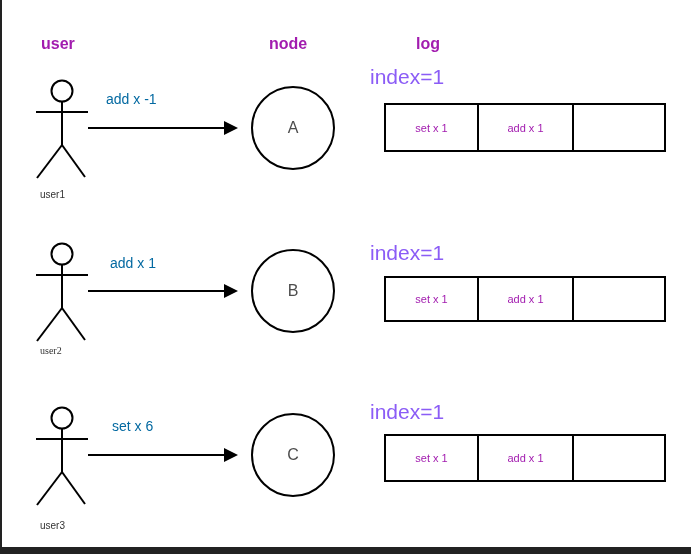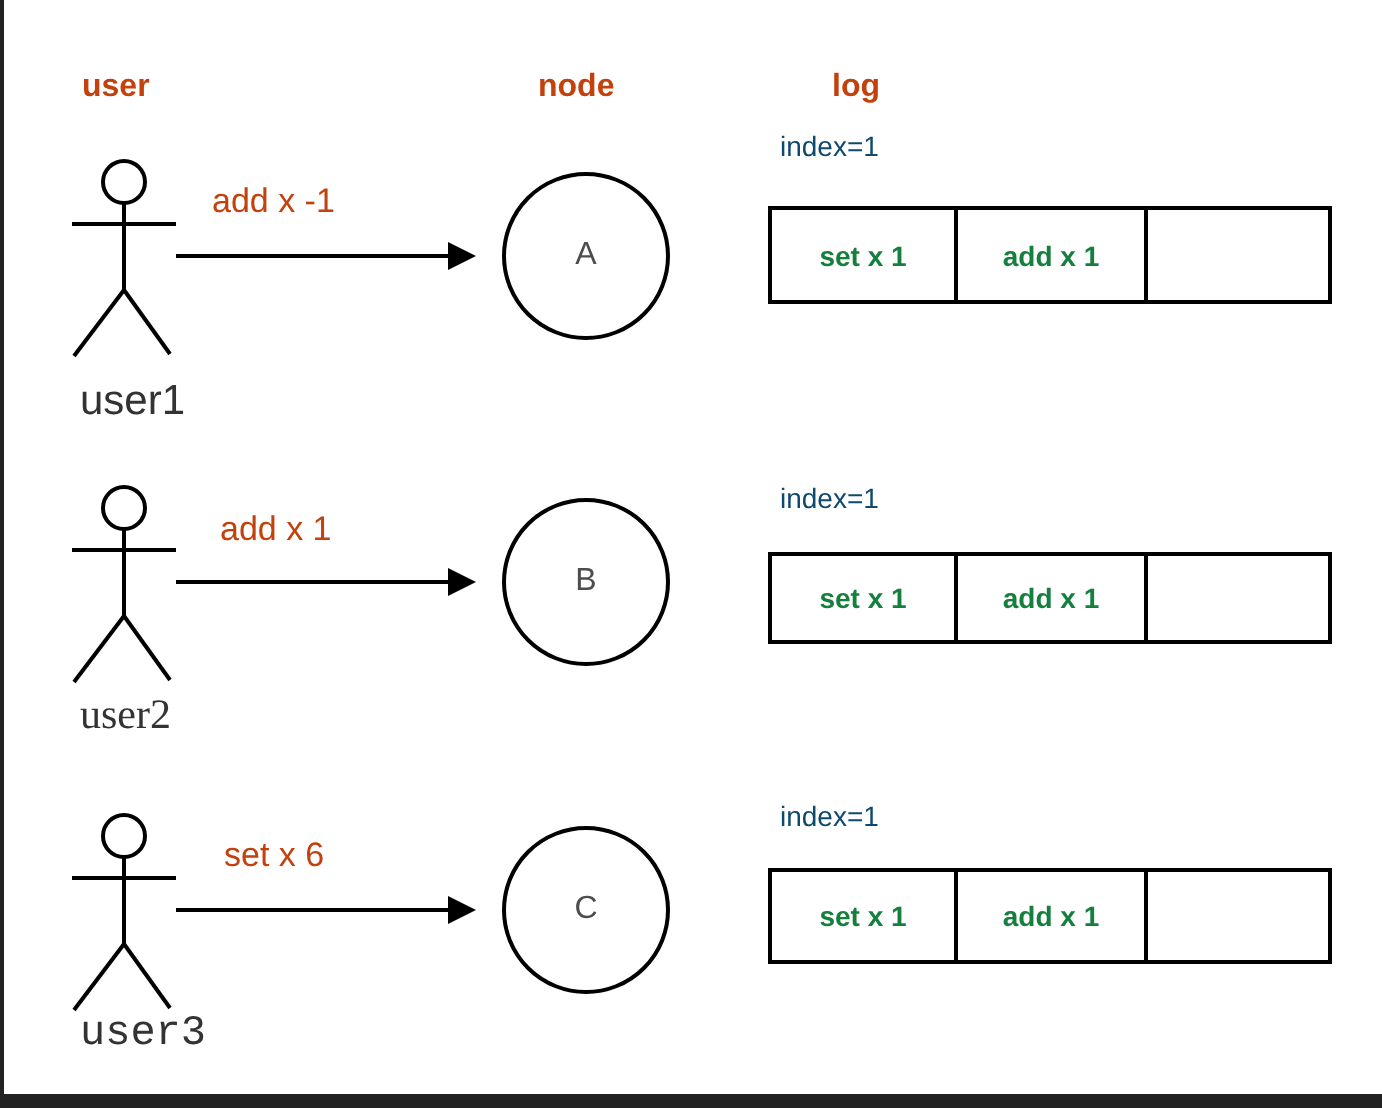--- a/index.html
+++ b/index.html
@@ -1,53 +1,53 @@
 <!DOCTYPE html>
 <html><head>
 <meta charset="utf-8">
 <style>
   html,body{margin:0;padding:0;background:#fff;}
   *{box-sizing:border-box;}
   .canvas{position:relative;width:691px;height:554px;background:#fff;
           font-family:"Liberation Sans",sans-serif;overflow:hidden;}
   .frame-left{position:absolute;left:0;top:0;width:2px;height:554px;background:#222;}
   .frame-bottom{position:absolute;left:0;bottom:0;width:691px;height:7px;background:#222;}
-  .col-header{position:absolute;top:35px;font-weight:bold;font-size:16px;color:#c2410c;white-space:nowrap;}
+  .col-header{position:absolute;top:35px;font-weight:bold;font-size:16px;color:#a21caf;white-space:nowrap;}
   #hdr-user{left:41px;}
   #hdr-node{left:269px;text-align:center;}
   #hdr-log{left:416px;}
   .row{position:absolute;left:0;width:691px;height:172px;}
   #row-0{top:75px;}
   #row-1{top:238px;}
   #row-2{top:402px;}
   .row-svg{position:absolute;left:0;top:0;width:350px;height:112px;}
   .row-svg line, .row-svg circle{stroke:#000;stroke-width:2;fill:none;}
   .row-svg .head{fill:#fff;}
   .row-svg .arrowhead{fill:#000;stroke:none;}
   .node-letter{position:absolute;left:273px;top:44px;width:40px;text-align:center;
                font-size:16px;color:#4d4d4d;}
-  .msg-label{position:absolute;font-size:17px;color:#c2410c;white-space:nowrap;}
+  .msg-label{position:absolute;font-size:14px;color:#0369a1;white-space:nowrap;}
   #row-0 .msg-label{left:106px;top:16px;}
   #row-1 .msg-label{left:110px;top:17px;}
   #row-2 .msg-label{left:112px;top:16px;}
-  .user-label{position:absolute;left:40px;font-size:21px;color:#333;white-space:nowrap;}
+  .user-label{position:absolute;left:40px;font-size:10px;color:#333;white-space:nowrap;}
   #row-0 .user-label{top:114px;}
   #row-1 .user-label{top:107px;font-family:Liberation Serif, serif;}
-  #row-2 .user-label{top:104px;font-family:Liberation Mono, monospace;}
-  .idx-label{position:absolute;left:390px;font-size:14px;color:#0c4a6e;white-space:nowrap;}
+  #row-2 .user-label{top:118px;}
+  .idx-label{position:absolute;left:370px;font-size:21px;color:#8b5cf6;white-space:nowrap;}
   #row-0 .idx-label{top:-10px;}
   #row-1 .idx-label{top:3px;}
   #row-2 .idx-label{top:-2px;}
   .log-table{position:absolute;left:384px;width:282px;height:49px;display:flex;
              border:2px solid #000;background:#fff;}
   #row-0 .log-table{top:28px;height:49px;}
   #row-1 .log-table{top:38px;height:46px;}
   #row-2 .log-table{top:32px;height:48px;}
   .log-cell{display:flex;align-items:center;justify-content:center;
-            font-size:14px;color:#15803d;border-right:2px solid #000;white-space:nowrap;font-weight:bold;}
+            font-size:11px;color:#a21caf;border-right:2px solid #000;white-space:nowrap;}
   .log-cell.c0{width:93px;}
   .log-cell.c1{width:95px;}
   .log-cell.c2{flex:1;border-right:none;}
 </style>
 </head>
 <body>
 
 <div class="canvas">
   <div class="frame-left"></div>
   <div class="frame-bottom"></div>

